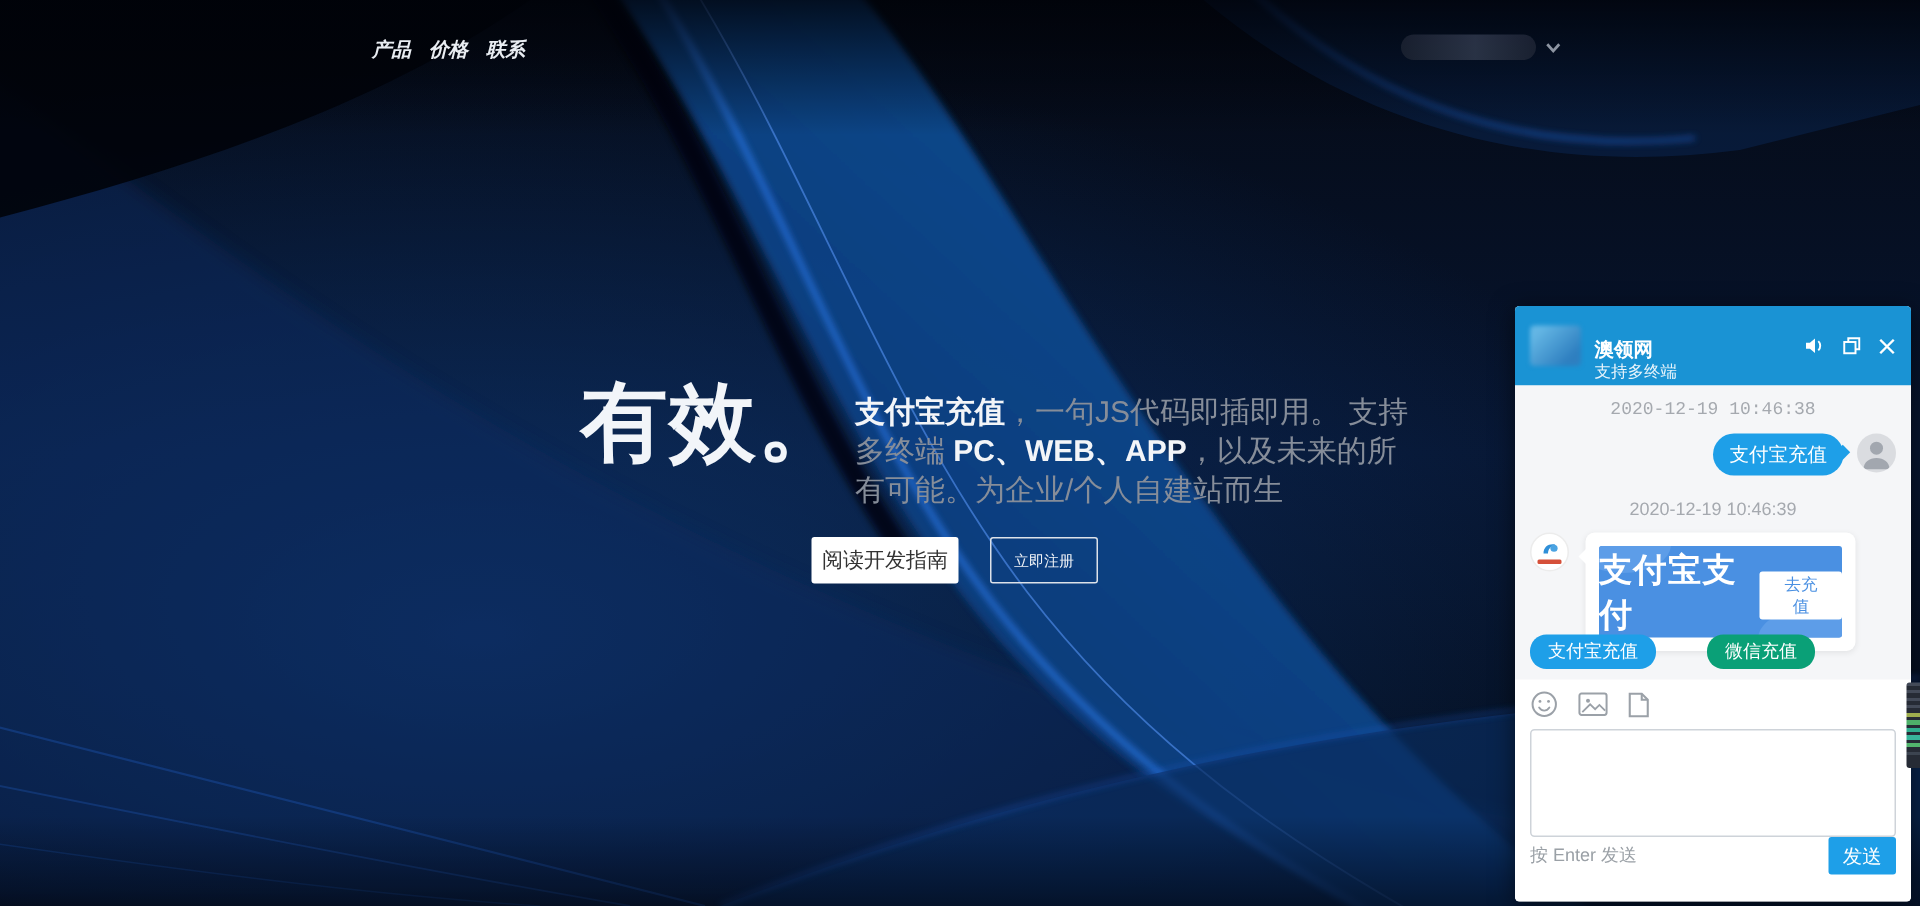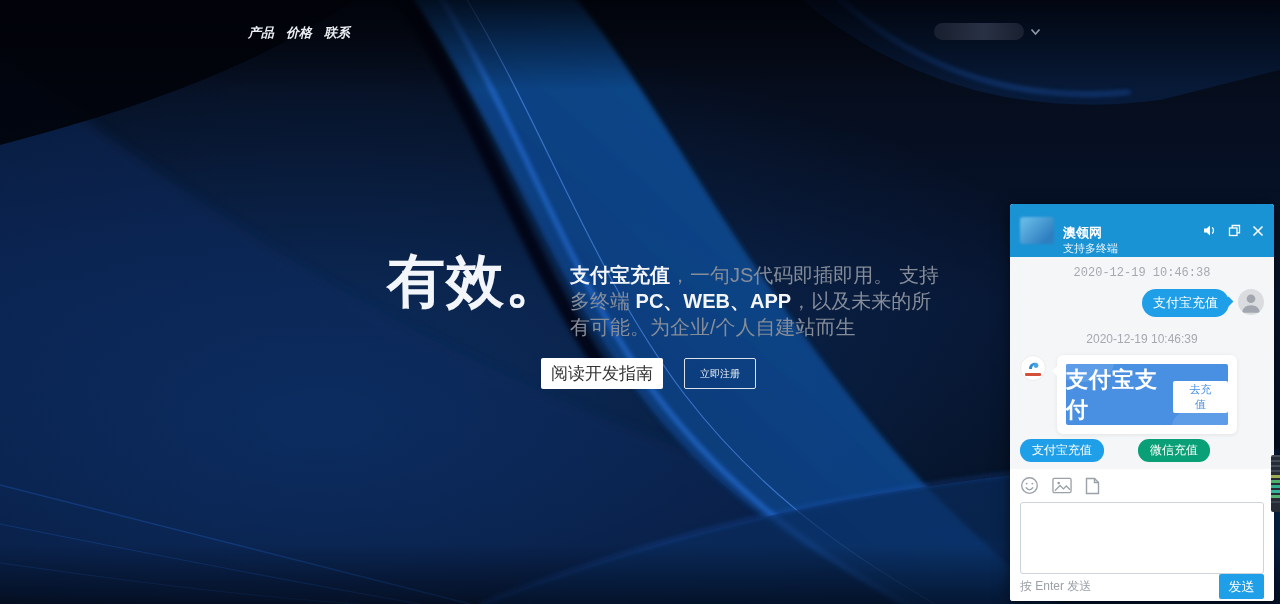--- a/index.html
+++ b/index.html
@@ -17,21 +17,21 @@
   .account-pill{width:90px;height:17px;border-radius:9px;
     background:linear-gradient(90deg,rgba(26,33,48,.92),rgba(44,53,72,.92) 55%,rgba(27,34,50,.92));
     filter:blur(.4px);}
   
   .hero-headline{position:absolute;left:387px;top:243px;margin:0;z-index:4;
     font-size:58px;font-weight:700;color:#f2f5f9;letter-spacing:1px;}
   .hero-desc{position:absolute;left:570px;top:242px;width:376px;z-index:4;
     font-size:20px;line-height:26px;color:#868d99;}
   .hero-desc .b{color:#f3f5f8;font-weight:bold;}
   .hero-buttons{position:absolute;left:541px;top:358px;display:flex;gap:21px;z-index:4;}
-  .btn-primary{width:122px;height:31px;background:#fff;color:#333;font-size:17px;
+  .btn-primary{width:98px;height:31px;background:#fff;color:#333;font-size:14px;
     border:none;border-radius:2px;cursor:pointer;font-family:inherit;}
   .btn-ghost{width:72px;height:31px;background:transparent;color:#f0f3f7;font-size:10px;
     border:1px solid #dde2e9;border-radius:2px;cursor:pointer;font-family:inherit;}
   
   .chat{position:absolute;left:1010px;top:204px;width:264px;height:397px;z-index:6;
     border-radius:3px;overflow:hidden;display:flex;flex-direction:column;background:#fff;
     box-shadow:0 3px 16px rgba(0,0,0,.55);}
   .chat-header{flex:0 0 53px;background:#1a93d4;display:flex;align-items:center;padding:0 10px;}
   .chat-logo{width:34px;height:27px;border-radius:3px;margin-right:9px;
     background:linear-gradient(135deg,#64b6e4 15%,#2e7fc0 80%);filter:blur(1.3px);}
@@ -70,21 +70,21 @@
     border-radius:2px;z-index:1;border:none;cursor:pointer;font-family:inherit;}
   .quick{position:absolute;left:10px;bottom:7px;display:flex;gap:10px;}
   .pill{font-size:12px;color:#fff;padding:3px 12px;border-radius:11px;border:none;cursor:pointer;font-family:inherit;}
   .pill-blue{background:#1e9fe8;}
   .pill-green{background:#0aa077;margin-left:24px;}
   .compose{flex:0 0 124px;background:#fff;padding:6px 10px 0;display:flex;flex-direction:column;box-sizing:border-box;}
   .tools{display:flex;gap:13px;align-items:center;height:21px;}
   .tool{cursor:pointer;display:block;}
   .chat-input{margin-top:6px;height:58px;border:1px solid #ced3d9;border-radius:3px;resize:none;
     outline:none;font:13px "Liberation Sans","DejaVu Sans",sans-serif;padding:6px;}
-  .compose-bar{flex:1;display:flex;align-items:center;justify-content:space-between;padding-bottom:2px;}
+  .compose-bar{flex:1;display:flex;align-items:center;justify-content:space-between;padding-bottom:18px;}
   .hint{font-size:12px;color:#9aa0a6;}
   .send{background:#1e9fe8;color:#fff;border:none;width:45px;height:25px;font-size:13px;
     border-radius:2px;cursor:pointer;font-family:inherit;}
   
   .side-tab{position:absolute;left:1271px;top:455px;width:9px;height:57px;z-index:8;cursor:pointer;
     border-radius:2px 0 0 2px;
     background:linear-gradient(180deg,
       #434a58 0 2px,#262b35 2px 5px,#434a58 5px 7px,#262b35 7px 10px,
       #434a58 10px 12px,#262b35 12px 15px,#434a58 15px 17px,#262b35 17px 20px,
       #9fae4e 20px 23px,#262b35 23px 25px,#4eb06a 25px 28px,#262b35 28px 30px,

